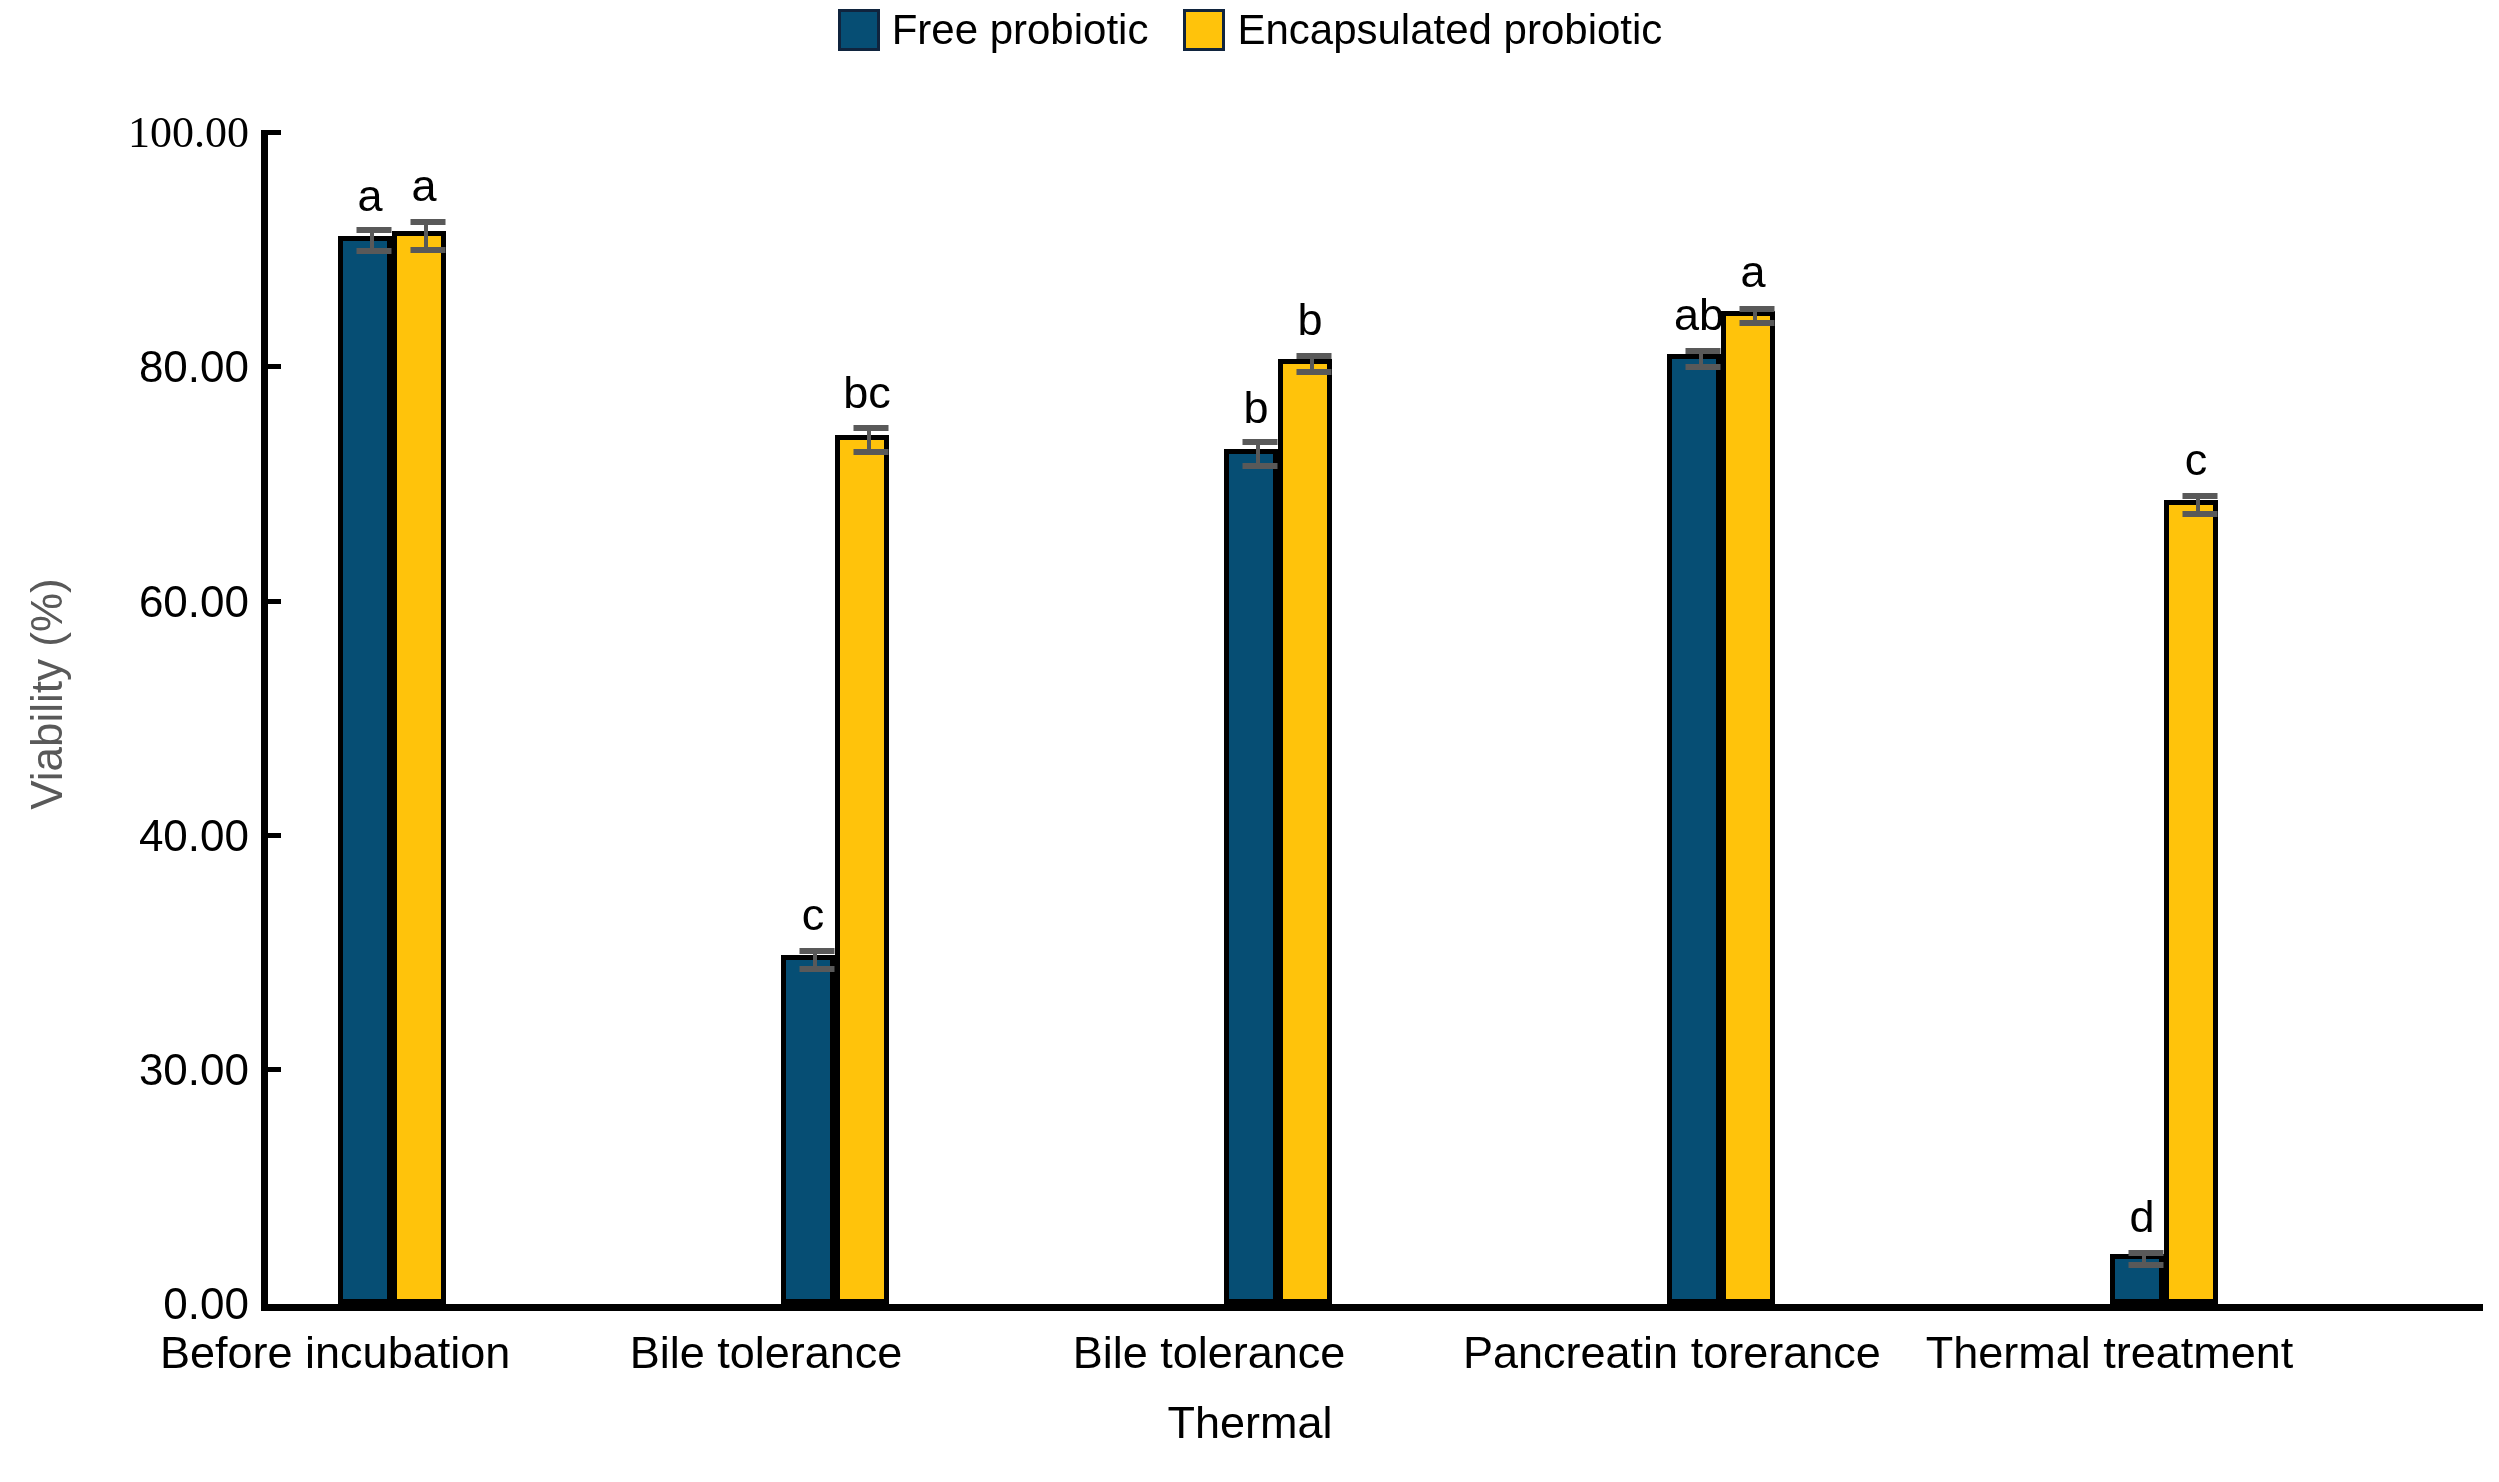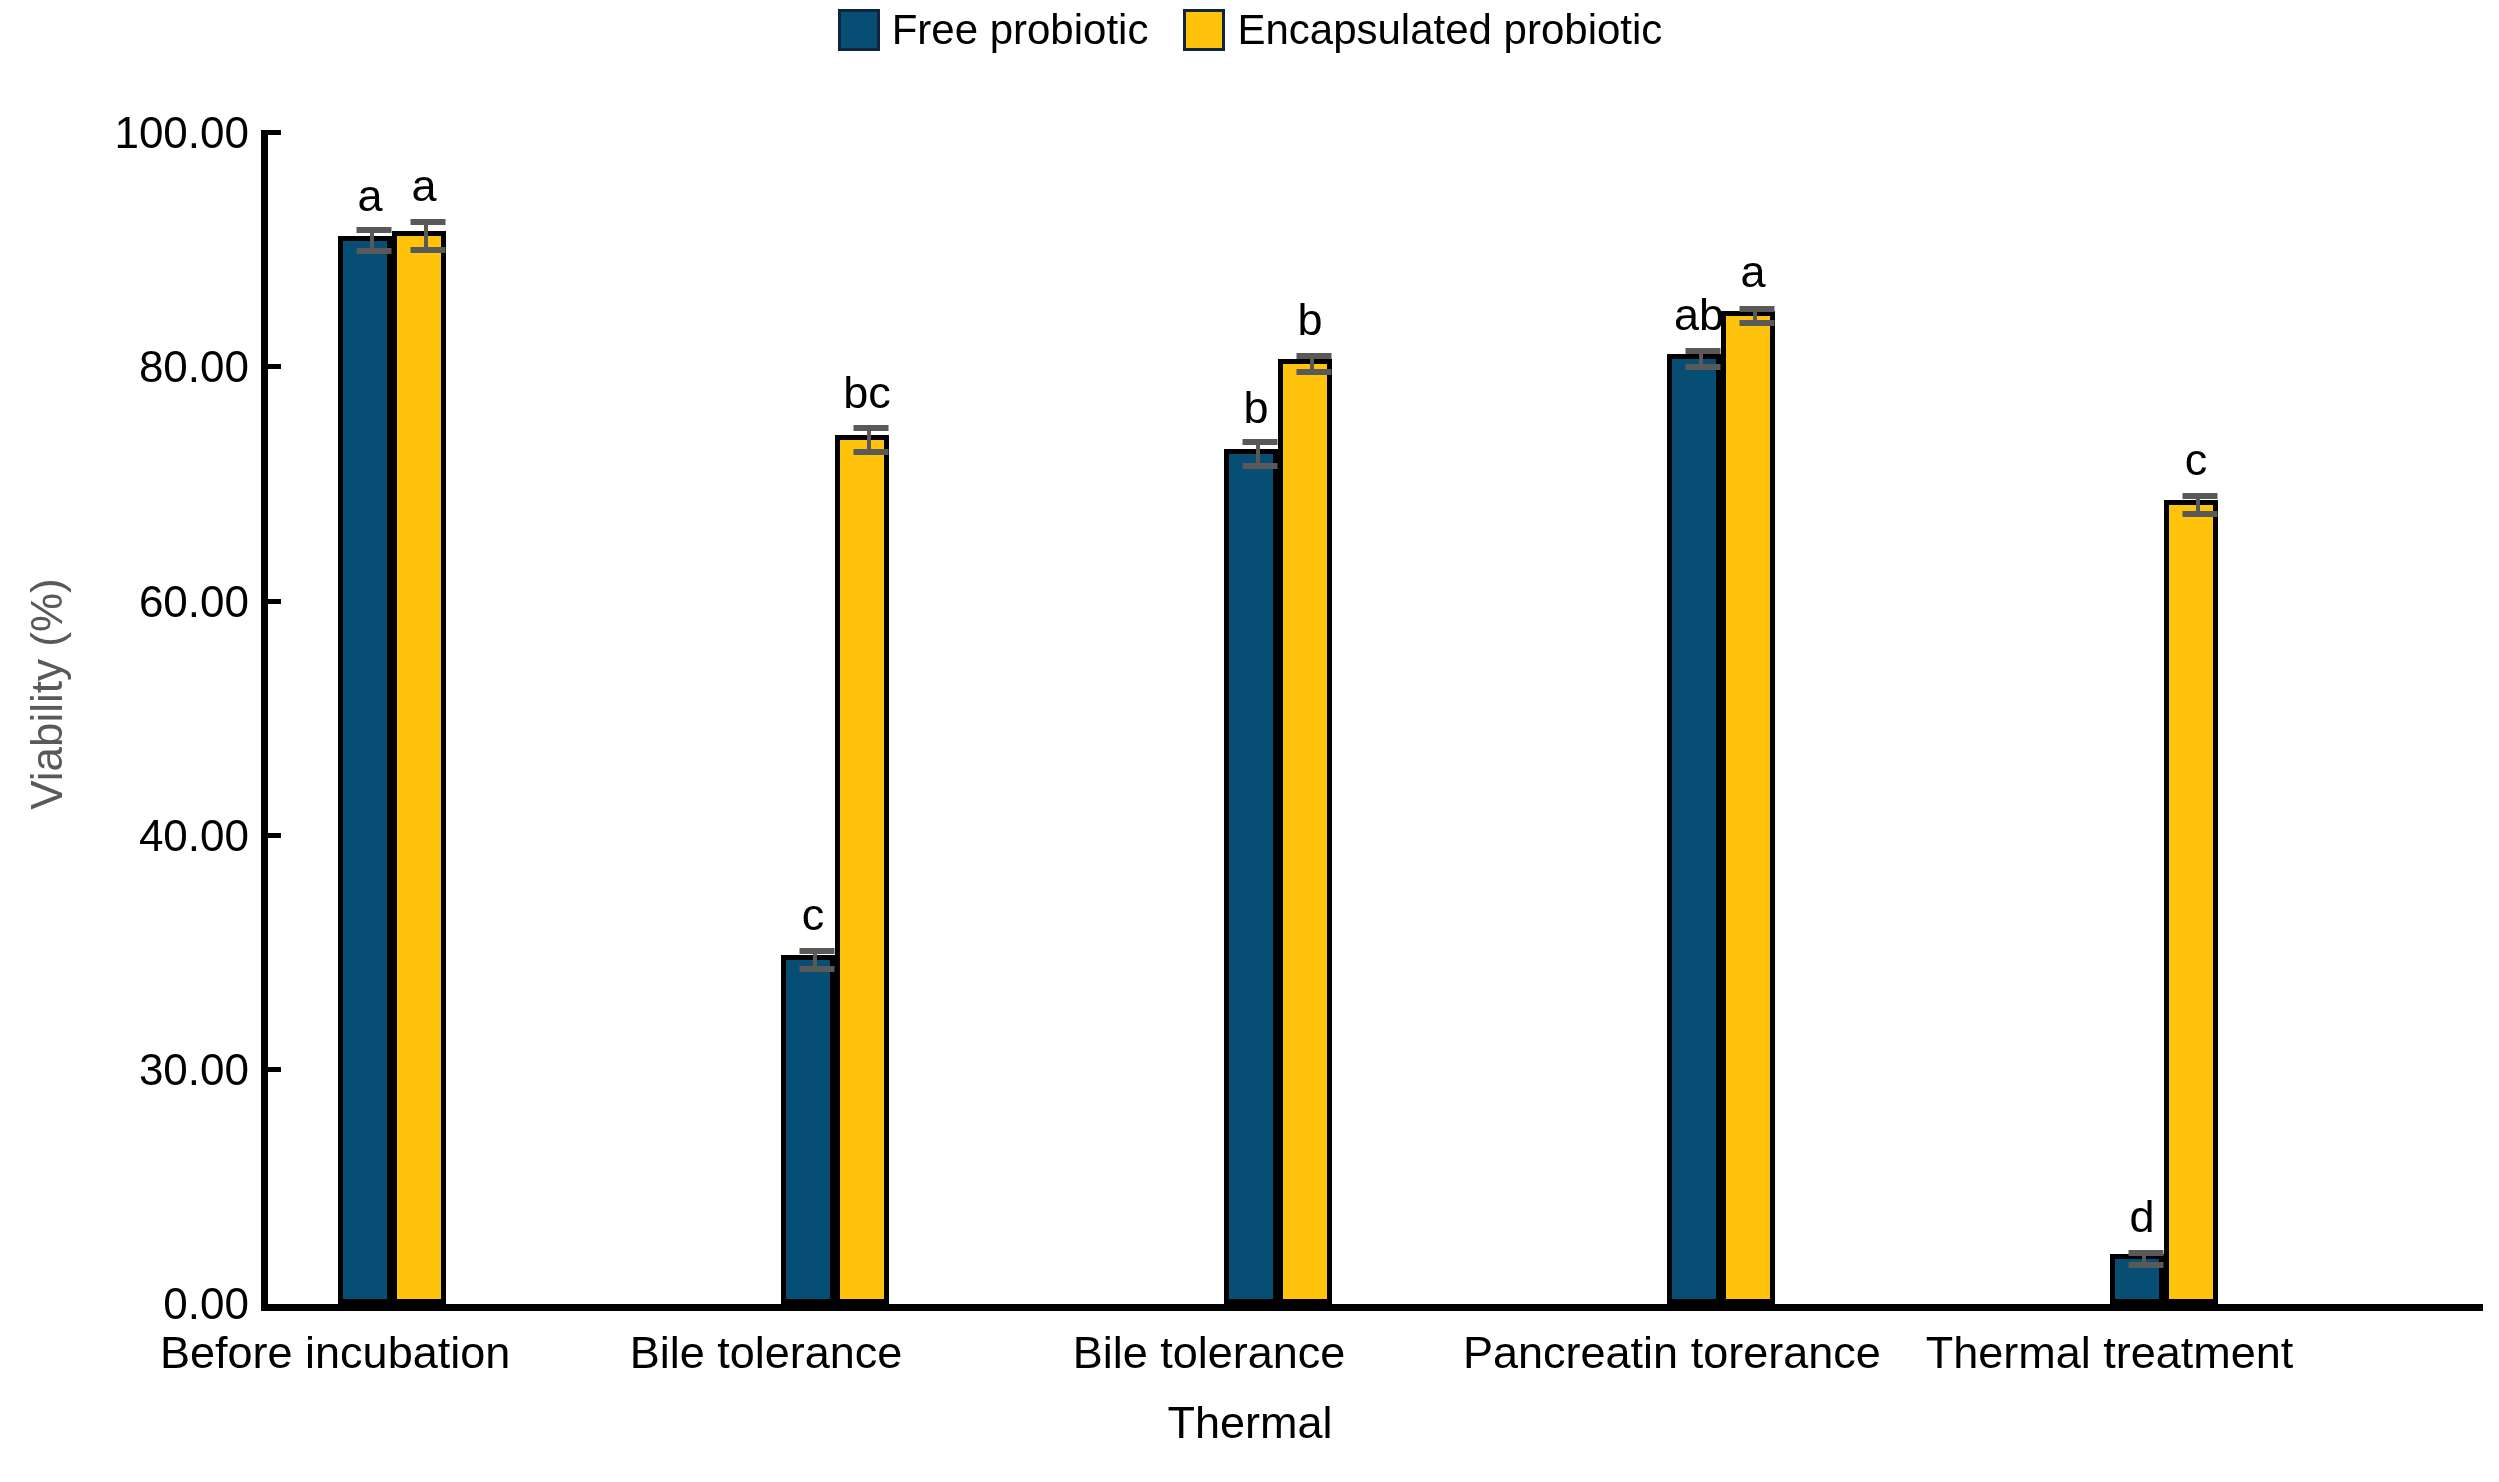--- a/index.html
+++ b/index.html
@@ -193,21 +193,21 @@
     <div class="legend-entry">
       <span class="legend-swatch" style="background:#064E74;"></span>
       <span class="legend-label">Free probiotic</span>
     </div>
     <div class="legend-entry">
       <span class="legend-swatch" style="background:#FFC30B;"></span>
       <span class="legend-label">Encapsulated probiotic</span>
     </div>
   </div>
 
-  <div class="ytl" style="left:30px; top:111px;">100.00</div>
+  <div class="ytl" style="left:30px; top:111px;font-family:Liberation Serif, serif;">100.00</div>
   <div class="ytl" style="left:30px; top:345px;">80.00</div>
   <div class="ytl" style="left:30px; top:580px;">60.00</div>
   <div class="ytl" style="left:30px; top:814px;">40.00</div>
   <div class="ytl" style="left:30px; top:1048px;">30.00</div>
   <div class="ytl" style="left:30px; top:1282px;">0.00</div>
 
   <div id="y-axis-title">Viability (%)</div>
 
   <div id="plot">
 

